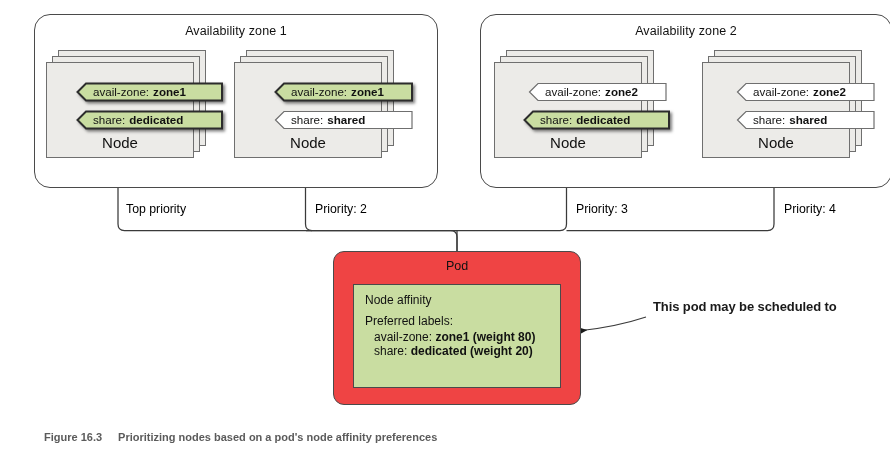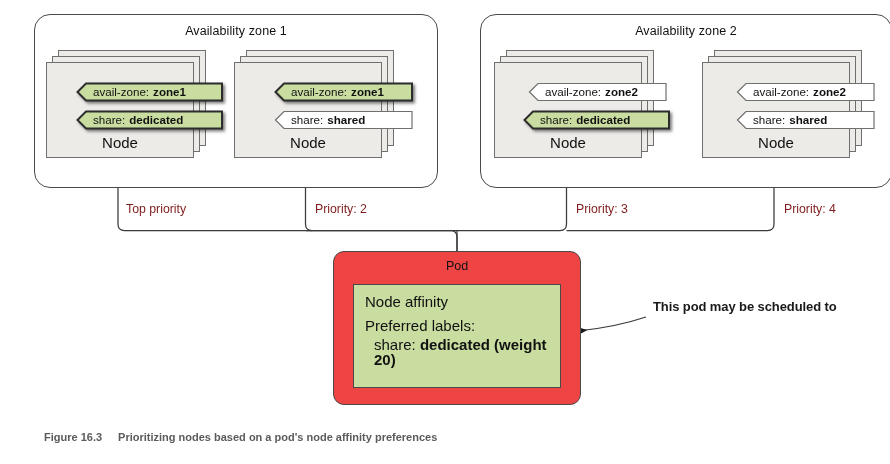--- a/index.html
+++ b/index.html
@@ -50,29 +50,29 @@
     border-radius:11px;
   }
   .pod-title{
     position:absolute;left:0;right:0;top:7px;text-align:center;
     font-size:12.5px;color:#111;
   }
   .affinity{
     position:absolute;background:#c9dda1;border:1.2px solid #4a4a4a;
     box-sizing:border-box;padding:9px 10px 8px 11px;
   }
-  .aff-line{font-size:15px;color:#111;line-height:1.0;}
+  .aff-line{font-size:12px;color:#111;line-height:1.0;}
   .aff-head{margin-bottom:9px;}
   .aff-sub{margin-bottom:4px;}
   .aff-item{padding-left:9px;margin-top:2px;}
   .aff-item b{font-weight:bold;}
 
   
   .prio{
-    position:absolute;font-size:12.3px;color:#7f1d1d;white-space:nowrap;
+    position:absolute;font-size:12.3px;color:#000000;white-space:nowrap;
   }
 
   
   .callout{
     position:absolute;font-size:13px;font-weight:bold;color:#1a1a1a;
     line-height:1.30;letter-spacing:-0.1px;
   }
 
   
   .caption{
@@ -240,20 +240,24 @@
   <div class="prio" style="left:299px;top:202px;">Priority: 2</div>
   <div class="prio" style="left:560px;top:202px;">Priority: 3</div>
   <div class="prio" style="left:768px;top:202px;">Priority: 4</div>
 
   <div class="pod" style="left:317px;top:251px;width:246px;height:152px;">
     <div class="pod-title">Pod</div>
     <div class="affinity" style="left:19px;top:32px;width:208px;height:104px;">
       <div class="aff-line aff-head">Node affinity</div>
       <div class="aff-line aff-sub">Preferred labels:</div>
       <div class="aff-line aff-item">
+        <span>avail-zone:</span>
+        <b>zone1 (weight 80)</b>
+      </div>
+      <div class="aff-line aff-item">
         <span>share:</span>
         <b>dedicated (weight 20)</b>
       </div>
     </div>
   </div>
 
   <div class="callout" style="left:637px;top:299px;width:250px;">
     <div>This pod may be scheduled to</div>
   </div>
 

